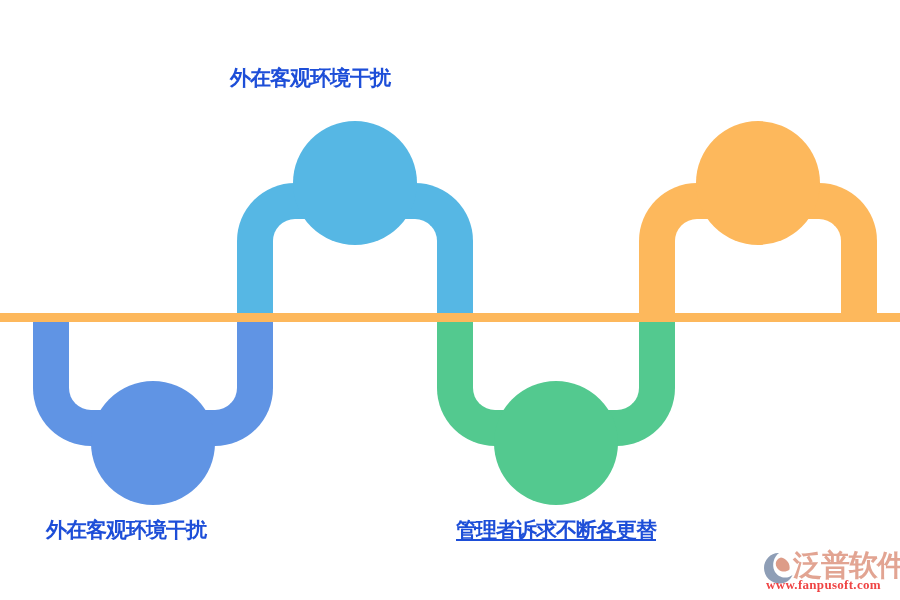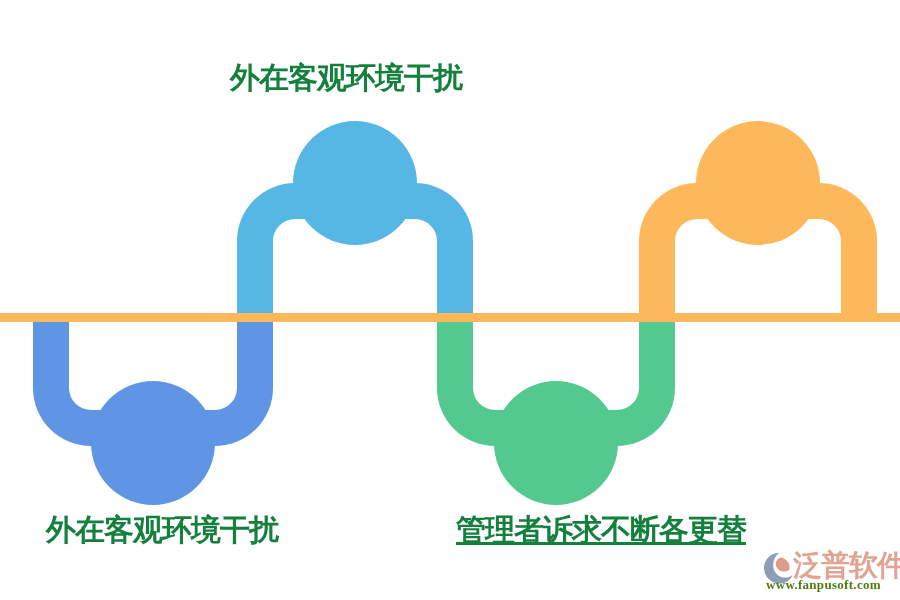--- a/index.html
+++ b/index.html
@@ -48,24 +48,24 @@
     z-index: 3;
   }
   .circle-1 { left: 91px;  top: 381px; }
   .circle-2 { left: 293px; top: 121px; }
   .circle-3 { left: 494px; top: 381px; }
   .circle-4 { left: 696px; top: 121px; }
 
   .node-label {
     position: absolute;
     font-weight: bold;
-    font-size: 30px;
+    font-size: 21px;
     line-height: 32px;
     letter-spacing: -1px;
-    color: #15803d;
+    color: #1d4ed8;
     white-space: nowrap;
     z-index: 6;
   }
   .label-top-left     { left: 230px; top: 62px; }
   .label-top-right    { left: 638px; top: 62px; }
   .label-bottom-left  { left: 46px;  top: 514px; }
   .label-bottom-right { left: 456px; top: 514px; text-decoration: underline; }
 
   
   .wm-mark { position: absolute; left: 763px; top: 552px; width: 30px; height: 32px; z-index: 7; }
@@ -102,15 +102,15 @@
   <div class="node-label label-bottom-left">外在客观环境干扰</div>
   <div class="node-label label-bottom-right">管理者诉求不断各更替</div>
 
   <svg class="wm-mark" viewBox="0 0 30 32">
     <path fill="#8E9EB6" d="M16,1 C8,0.5 1,7.5 1,16 C1,24.5 8,31.5 16.5,31.5 C22.5,31.5 27.5,28 29.5,23
              C24,27.5 15,26 11.5,19 C8.5,12.5 11,4.5 16,1 Z"></path>
     <path fill="#DD9C88" d="M18,5.5 C23.5,6.5 27.5,11.5 26.5,17.5 C22,21.5 14.5,19.5 13,13.5
              C12,9.5 14.5,6.5 18,5.5 Z"></path>
   </svg>
   <div class="wm-brand" style="color: rgb(226, 164, 146);">泛普软件</div>
-  <div class="wm-url" style="color: #4d7c0f; text-align: right;">www.fanpusoft.com</div>
+  <div class="wm-url" style="color: #ef4444; text-align: right;">www.fanpusoft.com</div>
 
 </div>
 
 </body></html>

